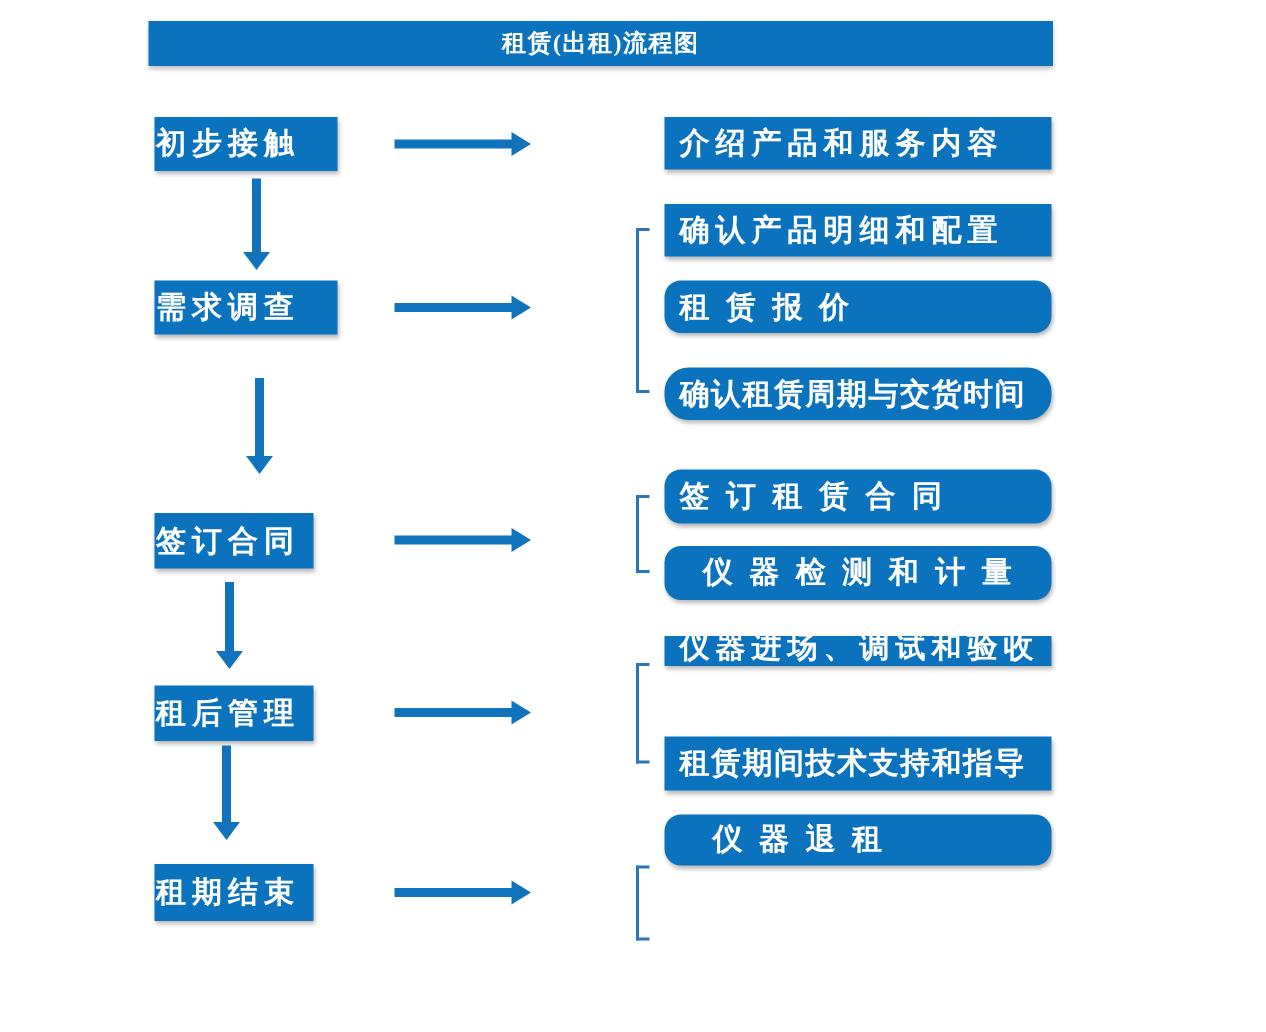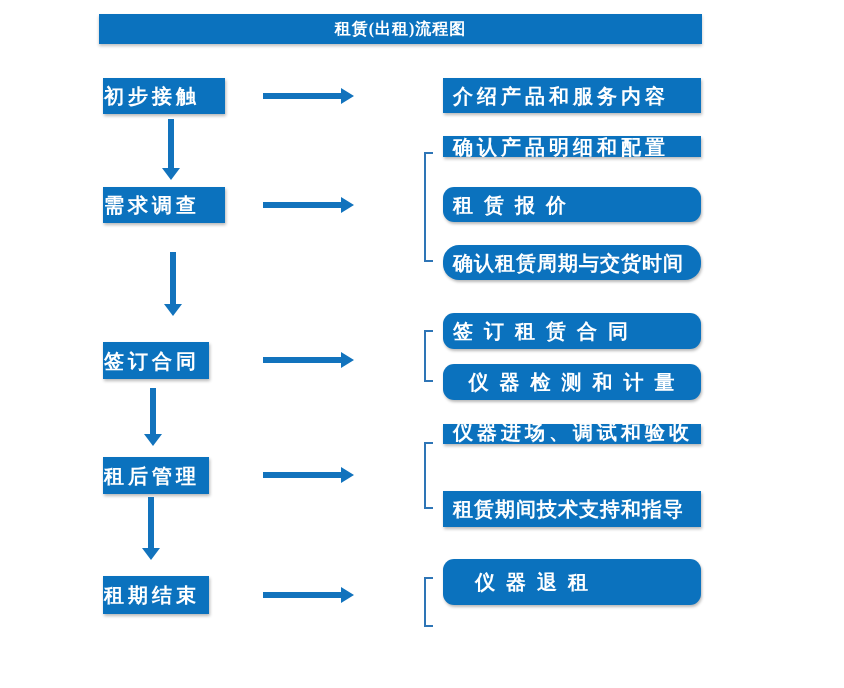--- a/index.html
+++ b/index.html
@@ -107,38 +107,38 @@
     </div>
 
   <div class="bracket" style="top:152px;height:110px;"></div>
   <div class="bracket" style="top:330px;height:52px;"></div>
   <div class="bracket" style="top:442px;height:67px;"></div>
   <div class="bracket" style="top:577px;height:50px;"></div>
 
   <div class="box detail sp-med" style="top:78px;height:35px;">
     <span>介绍产品和服务内容</span>
   </div>
-  <div class="box detail sp-med" style="top:136px;height:21px;">
+  <div class="box detail sp-med" style="top:136px;height:35px;">
     <span>确认产品明细和配置</span>
   </div>
   <div class="box detail sp-wide" style="top:187px;height:35px;">
     <span>租赁报价</span>
   </div>
   <div class="box detail sp-tight" style="top:245px;height:35px;border-radius:16px;">
     <span>确认租赁周期与交货时间</span>
   </div>
   <div class="box detail sp-wide" style="top:313px;height:36px;">
     <span>签订租赁合同</span>
   </div>
   <div class="box detail sp-wide" style="top:364px;height:36px;justify-content:center;">
     <span>仪器检测和计量</span>
   </div>
   <div class="box detail sp-med" style="top:424px;height:20px;font-family:Liberation Mono, monospace;">
     <span>仪器进场、调试和验收</span>
   </div>
   <div class="box detail sp-tight" style="top:491px;height:36px;">
     <span>租赁期间技术支持和指导</span>
   </div>
-  <div class="box detail sp-wide" style="top:559px;height:46px;padding-left:32px;">
+  <div class="box detail sp-wide" style="top:543px;height:34px;padding-left:32px;">
     <span>仪器退租</span>
   </div>
 
 </div>
 
 </body></html>

